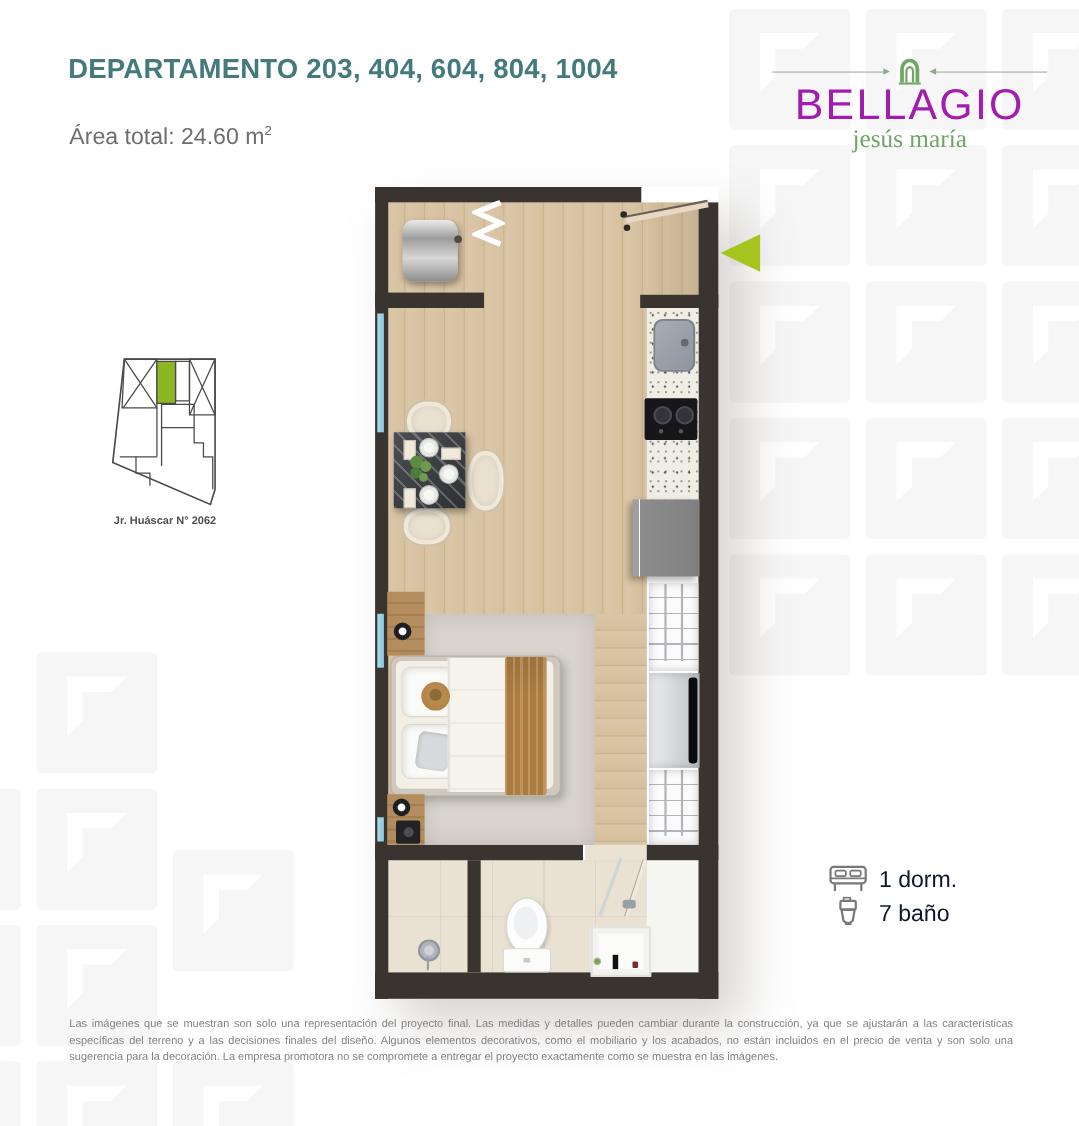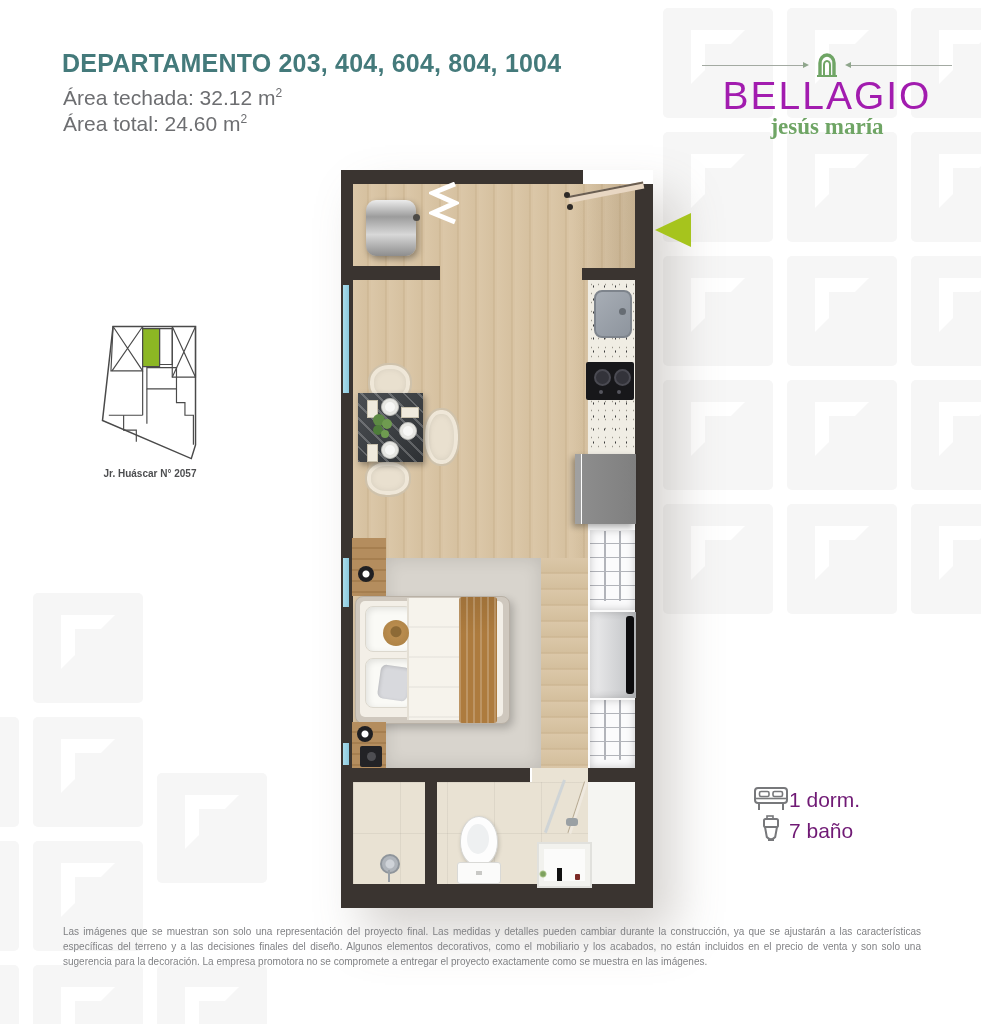--- a/index.html
+++ b/index.html
@@ -15,21 +15,21 @@
   .area-line{left:63px;font-size:21px;color:#6d6e71;}
   .area-line sup{font-size:12px;}
 
   
   .logo{left:702px;top:52px;width:250px;text-align:center;z-index:2;}
   .logo-rule-row{display:flex;align-items:center;justify-content:center;height:26px;}
   .logo-rule{flex:1;height:1px;background:#a3aaa2;}
   .logo-arrow-r{width:0;height:0;border-top:3px solid transparent;border-bottom:3px solid transparent;border-left:6px solid #8fa68c;margin-right:5px;}
   .logo-arrow-l{width:0;height:0;border-top:3px solid transparent;border-bottom:3px solid transparent;border-right:6px solid #8fa68c;margin-left:5px;}
   .logo-name{font-family:Liberation Sans, sans-serif;font-size:39px;letter-spacing:2px;color:#a21caf;line-height:36px;}
-  .logo-tagline{font-family:"Liberation Serif", serif;font-size:23px;color:#6fa565;line-height:26px;font-weight:bold;}
+  .logo-tagline{font-family:"Liberation Serif", serif;font-size:23px;color:#6fa565;line-height:26px;}
 
   
   .site-map{left:96px;top:318px;z-index:2;}
   .site-map-caption{left:88px;top:468px;width:124px;text-align:center;font-size:10px;font-weight:bold;color:#4d4e50;}
 
   
   #plan{left:341px;top:170px;width:312px;height:738px;z-index:1;box-shadow:22px 26px 45px rgba(110,100,90,.28);}
   .wall{position:absolute;background:#3a3430;}
   .wood{position:absolute;background:
       linear-gradient(90deg, rgba(0,0,0,0) 78%, rgba(90,70,40,.14)),
@@ -54,21 +54,21 @@
   .chair{position:absolute;background:#e9e0cf;border:2px solid #cfc2ab;border-radius:46%;box-shadow:inset 0 0 0 4px #efe7d8, inset 0 0 10px rgba(0,0,0,.18);}
   .plate{position:absolute;width:16px;height:16px;border-radius:50%;background:#f7f7f5;border:1px solid #b9b9b5;box-shadow:inset 0 0 0 3px #e6e6e2;}
   .napkin{position:absolute;width:9px;height:16px;background:#efeadd;border:1px solid #c9c2ae;}
   .pillow{position:absolute;background:#fafaf6;border:1px solid #dcd8ce;border-radius:8px;box-shadow:inset 2px 2px 6px rgba(0,0,0,.10);}
   .knob{position:absolute;width:16px;height:16px;border-radius:50%;background:radial-gradient(#ffffff 0 3px,#1f1f22 4px);}
   .woodside{position:absolute;background:repeating-linear-gradient(180deg,#b48d5e 0 9px,#a67f50 9px 11px);}
 
   
   .features{left:753px;top:784px;z-index:2;}
   .feature-row{display:flex;align-items:center;height:31px;}
-  .feature-row .lbl{font-size:21px;color:#701a75;}
+  .feature-row .lbl{font-size:21px;color:#0f172a;margin-left:10px;}
 
   
   .disclaimer{left:63px;top:924px;width:858px;font-size:10px;line-height:15px;color:#818285;text-align:justify;z-index:2;}
 
   
   .entry-arrow{left:655px;top:213px;width:0;height:0;border-top:17px solid transparent;border-bottom:17px solid transparent;border-right:36px solid #a6c41d;z-index:2;}
 </style>
 </head>
 <body>
 
@@ -103,21 +103,20 @@
       <use href="#tile" x="33" y="717"></use>
     <use href="#tile" x="-91" y="841"></use>
       <use href="#tile" x="33" y="841"></use>
       <use href="#tile" x="157" y="773"></use>
     <use href="#tile" x="-91" y="965"></use>
       <use href="#tile" x="33" y="965"></use>
       <use href="#tile" x="157" y="965"></use>
   </svg>
 
   <div class="abs page-title">DEPARTAMENTO 203, 404, 604, 804, 1004</div>
-  <div class="abs area-line" style="top:86px;"><span>Área techada: 32.12 m</span><sup>2</sup></div>
   <div class="abs area-line" style="top:112px;"><span>Área total: 24.60 m</span><sup>2</sup></div>
 
   <div class="abs logo">
     <div class="logo-rule-row">
       <div class="logo-rule"></div>
       <div class="logo-arrow-r"></div>
       <svg width="26" height="24" viewBox="0 0 26 24">
         <path d="M6,22 V10 a7,8 0 0 1 14,0 V22" fill="none" stroke="#6fa565" stroke-width="3.4"></path>
         <path d="M10,22 V12 a3,4 0 0 1 6,0 V22" fill="none" stroke="#6fa565" stroke-width="2"></path>
         <line x1="3" y1="23" x2="23" y2="23" stroke="#6fa565" stroke-width="2"></line>
@@ -137,21 +136,21 @@
       <path d="M72,8 L94,8 L94,56 L72,56 Z"></path>
       <path d="M72,8 L94,56 M94,8 L72,56"></path>
       <path d="M60,10 h12 v34 h-12 z"></path>
       <path d="M48,47 h28 v20 h-28 z"></path>
       <path d="M44,50 V92 M12,92 H44 M48,67 V100"></path>
       <path d="M26,92 V106 H38 V117"></path>
       <path d="M76,67 V80 H84 V92 H92 V106 M92,106 V120"></path>
     </g>
     <path d="M44,10 h16 v36 h-16 z" fill="#8cb724" stroke="#4a4a4a" stroke-width="1.1"></path>
   </svg>
-  <div class="abs site-map-caption">Jr. Huáscar N° 2057</div>
+  <div class="abs site-map-caption">Jr. Huáscar N° 2062</div>
 
   <div class="abs entry-arrow"></div>
 
   <div class="abs" id="plan">
 
     <div class="wood" style="left:12px;top:14px;width:282px;height:584px;"></div>
     <div class="wood-h" style="left:187px;top:388px;width:60px;height:210px;"></div>
     <div class="bath-floor" style="left:12px;top:612px;width:282px;height:102px;"></div>
     <div style="position:absolute;left:189px;top:598px;width:58px;height:14px;background:#eae3d4;border-left:2px solid #fff;border-right:2px solid #fff;"></div>
     <div style="position:absolute;left:247px;top:350px;width:47px;height:248px;background:#fafafa;"></div>

